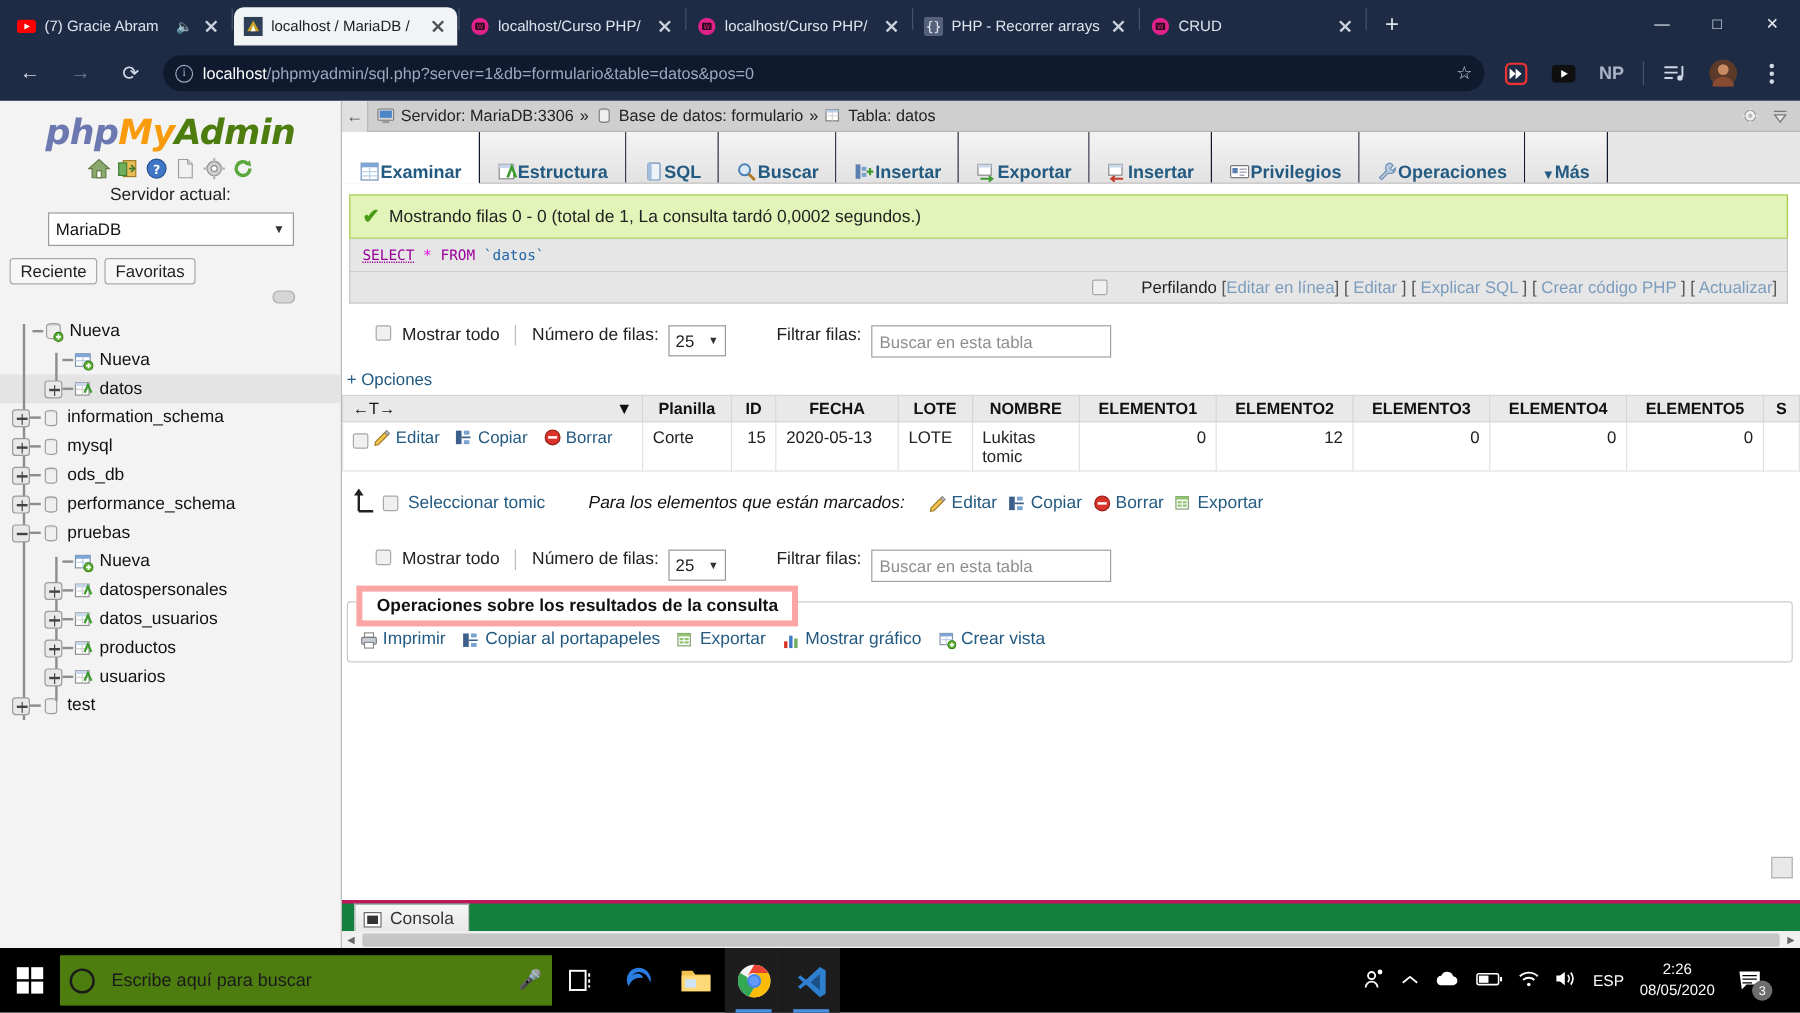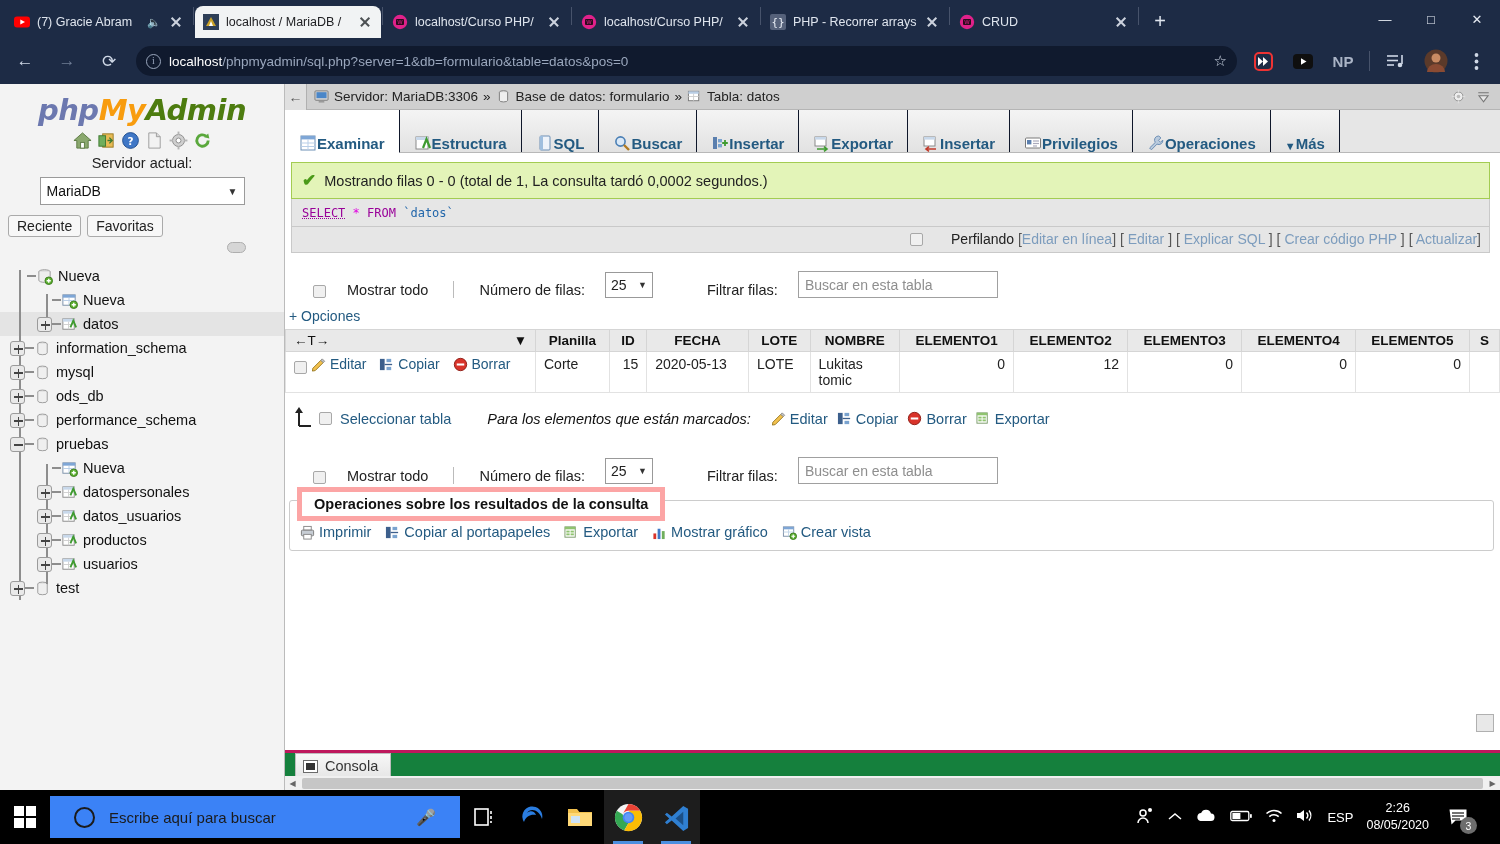--- a/index.html
+++ b/index.html
@@ -128,21 +128,21 @@
   .st { color:#e000e0; }
   .kw2 { color:#990099; }
   .tbl { color:#2266aa; }
   #sqltools { background:#e6e6e6; border:1px solid #c9c9c9; border-top:none;
               margin:0 10px 0 6px; padding:4px 8px 5px; text-align:right; font-size:14px; color:#222; }
   #sqltools a { color:#7c9cbd; text-decoration:none; }
   #sqltools .brk { color:#555; }
   .cbx { width:13px; height:13px; border:1px solid #a8a8a8; background:#f0f0f0; border-radius:2px;
          display:inline-block; vertical-align:-2px; }
 
-  .rowctl { display:flex; align-items:flex-end; gap:12px; font-size:14.5px; color:#222; padding-left:28px; }
+  .rowctl { display:flex; align-items:flex-start; gap:0; font-size:14.5px; color:#222; padding-left:28px; }
   .rowctl .lbl { margin-left:9px; }
   .rowctl .vsep { width:1px; height:17px; background:#bbb; margin:0 13px; }
   .selbox { width:48px; height:26px; border:1px solid #999; background:#fff; display:inline-flex;
             align-items:center; justify-content:space-between; padding:0 5px; margin-left:8px; font-size:14px; }
   .selbox .caret { font-size:9px; color:#333; }
   .txtin { width:200px; height:27px; border:1px solid #a0a0a0; background:#fff; padding:0 6px;
            font-size:14px; color:#8e8e8e; display:flex; align-items:center; margin-left:8px; }
   .flt { margin-left:42px; }
 
   #opciones { padding:10px 0 0 4px; font-size:14px; color:#235a81; }
@@ -184,22 +184,22 @@
   #hthumb { height:11px; background:#c6c6c6; border-radius:2px; flex:1 1 auto; margin:0 2px; }
 
   #rightbox { position:absolute; right:6px; top:560px; width:18px; height:18px;
               background:#e8e8e8; border:1px solid #b0b0b0; }
 
   
   #taskbar { width:1500px; height:54px; background:#000; display:flex; align-items:center; }
   #startbtn { width:50px; height:54px; display:flex; align-items:center; justify-content:center; }
   #winflag { width:22px; height:22px; display:grid; grid-template-columns:1fr 1fr; grid-template-rows:1fr 1fr; gap:2.5px; }
   #winflag i { background:#fff; display:block; }
-  #searchbox { width:410px; height:42px; background:#3b82f6; display:flex; align-items:center;
-               gap:14px; padding:0 24px; color:#1b1b1b; font-size:15px; }
+  #searchbox { width:410px; height:42px; background:#4d7c0f; display:flex; align-items:center;
+               gap:14px; padding:0 8px; color:#1b1b1b; font-size:15px; }
   #cortana { width:21px; height:21px; border:2.4px solid #1b1b1b; border-radius:50%; flex:0 0 21px; }
   #searchbox .mic { margin-left:auto; font-size:16px; color:#1b1b1b; }
   .tbicon { width:48px; height:54px; display:flex; align-items:center; justify-content:center; position:relative; }
   .tbicon.on { background:#1d1d1d; }
   .tbicon.on::after { content:""; position:absolute; bottom:0; left:9px; right:9px; height:3px; background:#4b8fe0; }
   #tray { margin-left:auto; display:flex; align-items:center; gap:13px; padding-right:24px;
           color:#fff; font-size:13px; }
   #clock { text-align:center; line-height:1.35; font-size:12.5px; }
   #notif { position:relative; width:34px; height:30px; display:flex; align-items:center; justify-content:center; }
   #notifbadge { position:absolute; right:-1px; bottom:-2px; width:17px; height:17px; border-radius:50%;
@@ -808,21 +808,21 @@
 
         <div id="selrow">
           <span class="arrow">
             <svg width="26" height="22" viewBox="0 0 26 22">
                 <path d="M8 20 h12" stroke="#222" stroke-width="2" fill="none"></path>
                 <path d="M8 20 V5" stroke="#222" stroke-width="2" fill="none"></path>
                 <polygon points="8,1 4,7 12,7" fill="#222"></polygon>
               </svg>
           </span>
           <span class="cbx"></span>
-          <span class="lbl">Seleccionar tabla</span>
+          <span class="lbl">Seleccionar tomic</span>
           <span class="hint">Para los elementos que están marcados:</span>
           <span class="act">
             <svg class="aicon" viewBox="0 0 16 16">
                 <path d="M2 12 L10.5 3.5 L13 6 L4.5 14.5 L1.5 15 Z" fill="#f2c14e" stroke="#9a7a22"></path>
                 <path d="M10.5 3.5 L12 2 L14.5 4.5 L13 6 Z" fill="#c9c9c9" stroke="#888"></path>
               </svg>
             <span>Editar</span>
           </span>
           <span class="act">
             <svg class="aicon" viewBox="0 0 16 16">

